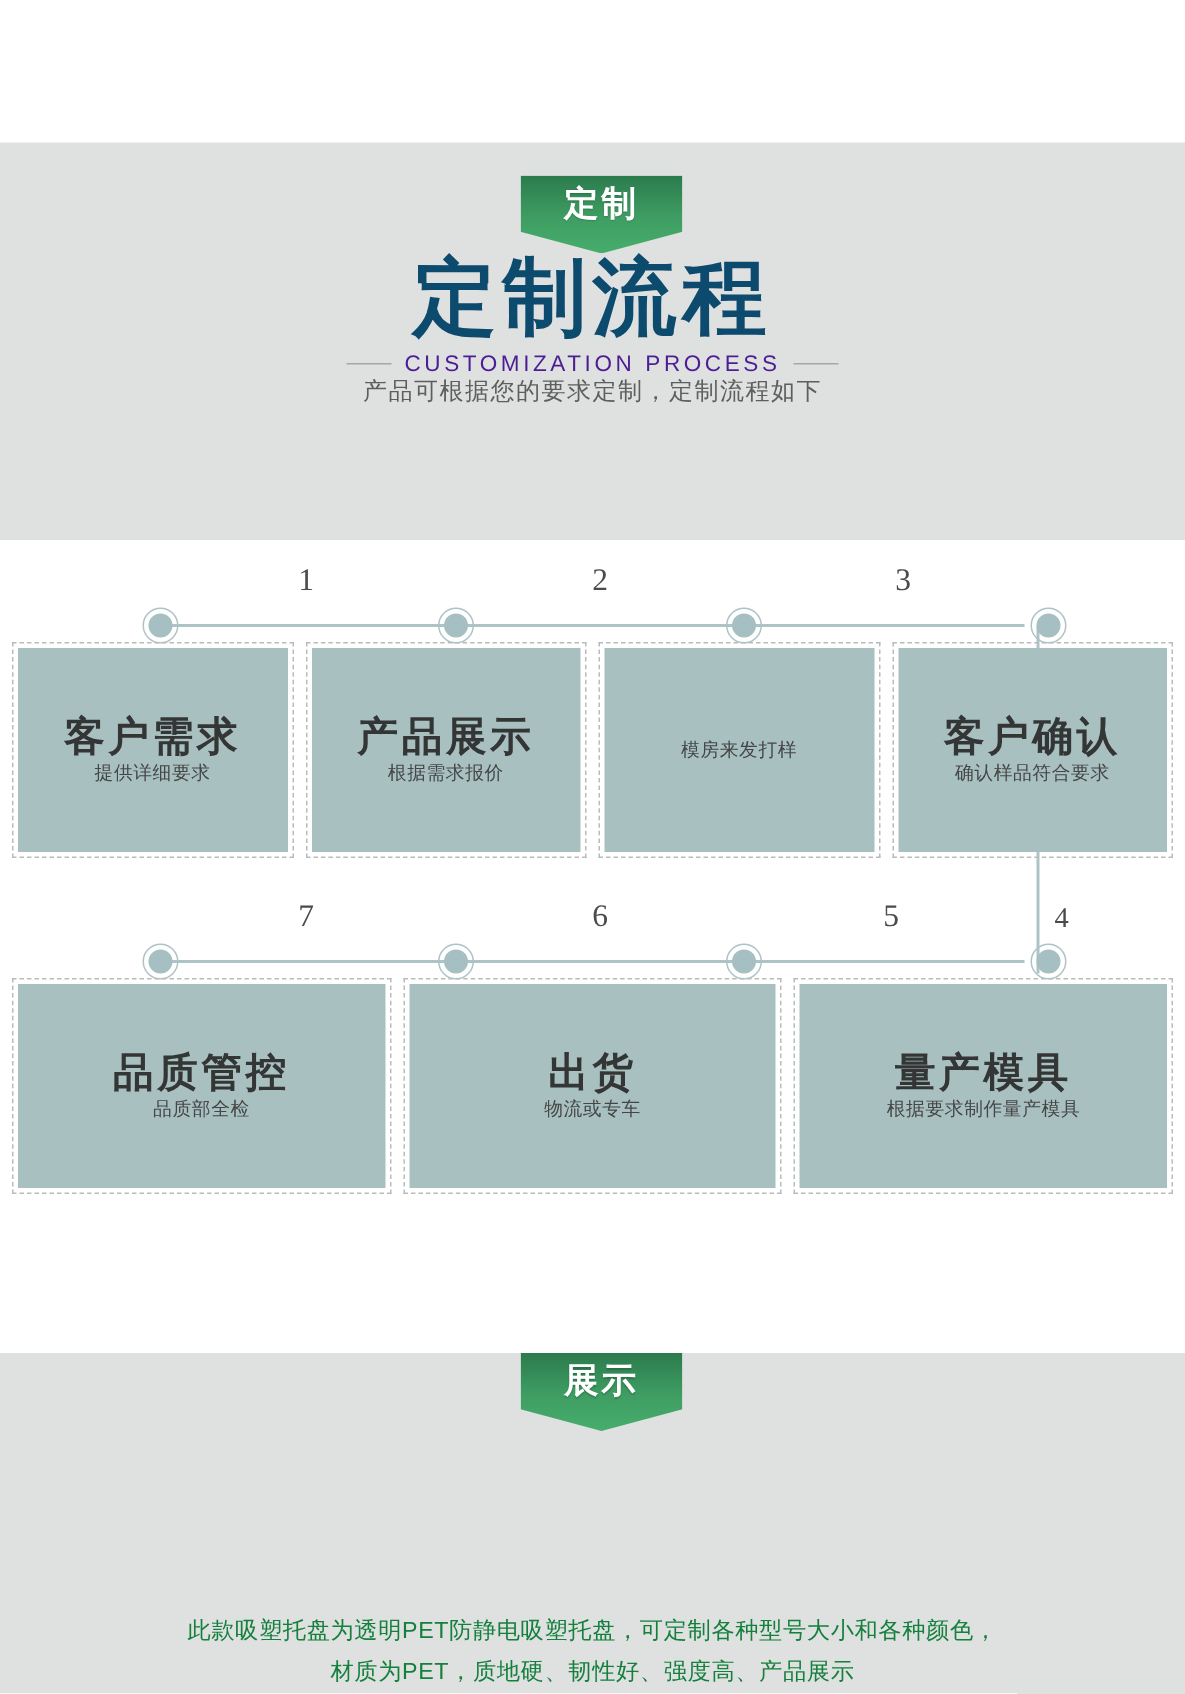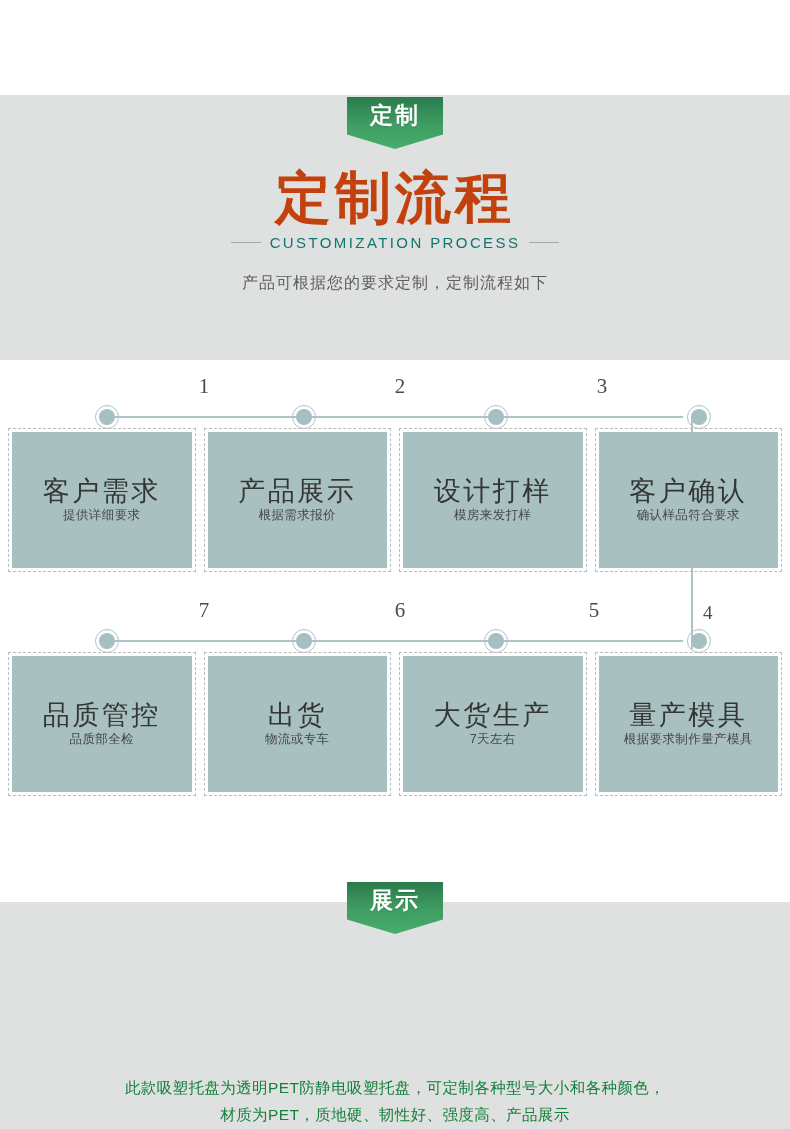--- a/index.html
+++ b/index.html
@@ -30,30 +30,31 @@
     left: 0;
     width: 790px;
     background: #dfe1e0;
   }
   .band-top    { top: 95px;  height: 265px; }
   .band-bottom { top: 902px; height: 227px; }
 
   
   .ribbon {
     position: absolute;
-    width: 96px;
+    width: 108px;
     height: 52px;
     left: 347px;
     background: linear-gradient(180deg, #2b7b4d 0%, #3f9e63 55%, #46ad6c 100%);
     -webkit-clip-path: polygon(0 0, 100% 0, 100% 72%, 50% 100%, 0 72%);
     clip-path: polygon(0 0, 100% 0, 100% 72%, 50% 100%, 0 72%);
     display: flex;
     align-items: flex-start;
     justify-content: center;
     padding-top: 6px;
+    margin-top: 20px;
   }
   .ribbon-label {
     color: #ffffff;
     font-size: 23px;
     font-weight: 700;
     letter-spacing: 2px;
     line-height: 1.1;
     text-shadow: 0 1px 1px rgba(0,0,0,.18);
   }
   .ribbon-customize { top: 97px; }
@@ -62,45 +63,44 @@
   
   .heading {
     position: absolute;
     left: 0;
     width: 790px;
     text-align: center;
   }
   .heading-cn {
     font-size: 56px;
     font-weight: 700;
-    color: #c2410c;
+    color: #0c4a6e;
     letter-spacing: 4px;
     line-height: 1.08;
   }
   .heading-en-wrap {
     display: flex;
     align-items: center;
     justify-content: center;
     gap: 9px;
     margin-top: 6px;
   }
   .heading-en {
     font-size: 15px;
-    color: #0f766e;
+    color: #4c1d95;
     letter-spacing: 2.4px;
     white-space: nowrap;
   }
   .rule {
     display: block;
     width: 30px;
     height: 1px;
     background: #a5a8a7;
   }
   .heading-sub {
-    margin-top: 22px;
     font-size: 16px;
     color: #5d5f5e;
     letter-spacing: 1px;
   }
   .heading-customize { top: 168px; }
   .heading-display   { top: 976px; }
 
   .desc {
     position: absolute;
     left: 0;
@@ -202,21 +202,21 @@
     width: 100%;
     height: 100%;
     background: #a9c0c1;
     display: flex;
     flex-direction: column;
     align-items: center;
     justify-content: center;
   }
   .card-title {
     font-size: 27px;
-    font-weight: 400;
+    font-weight: 700;
     color: #343636;
     letter-spacing: 2.5px;
     line-height: 1.15;
   }
   .card-sub {
     font-size: 12.5px;
     color: #444746;
     letter-spacing: .4px;
   }
 </style>
@@ -264,21 +264,20 @@
         </div>
       </div>
       <div class="card">
         <div class="card-inner">
           <div class="card-title">产品展示</div>
           <div class="card-sub">根据需求报价</div>
         </div>
       </div>
       <div class="card">
         <div class="card-inner">
-          <div class="card-title">设计打样</div>
           <div class="card-sub">模房来发打样</div>
         </div>
       </div>
       <div class="card">
         <div class="card-inner">
           <div class="card-title">客户确认</div>
           <div class="card-sub">确认样品符合要求</div>
         </div>
       </div>
     </div>
@@ -303,26 +302,20 @@
         </div>
       </div>
       <div class="card">
         <div class="card-inner">
           <div class="card-title">出货</div>
           <div class="card-sub">物流或专车</div>
         </div>
       </div>
       <div class="card">
         <div class="card-inner">
-          <div class="card-title">大货生产</div>
-          <div class="card-sub">7天左右</div>
-        </div>
-      </div>
-      <div class="card">
-        <div class="card-inner">
           <div class="card-title">量产模具</div>
           <div class="card-sub">根据要求制作量产模具</div>
         </div>
       </div>
     </div>
 
   </div>
 
   <div class="band band-bottom"></div>
 

